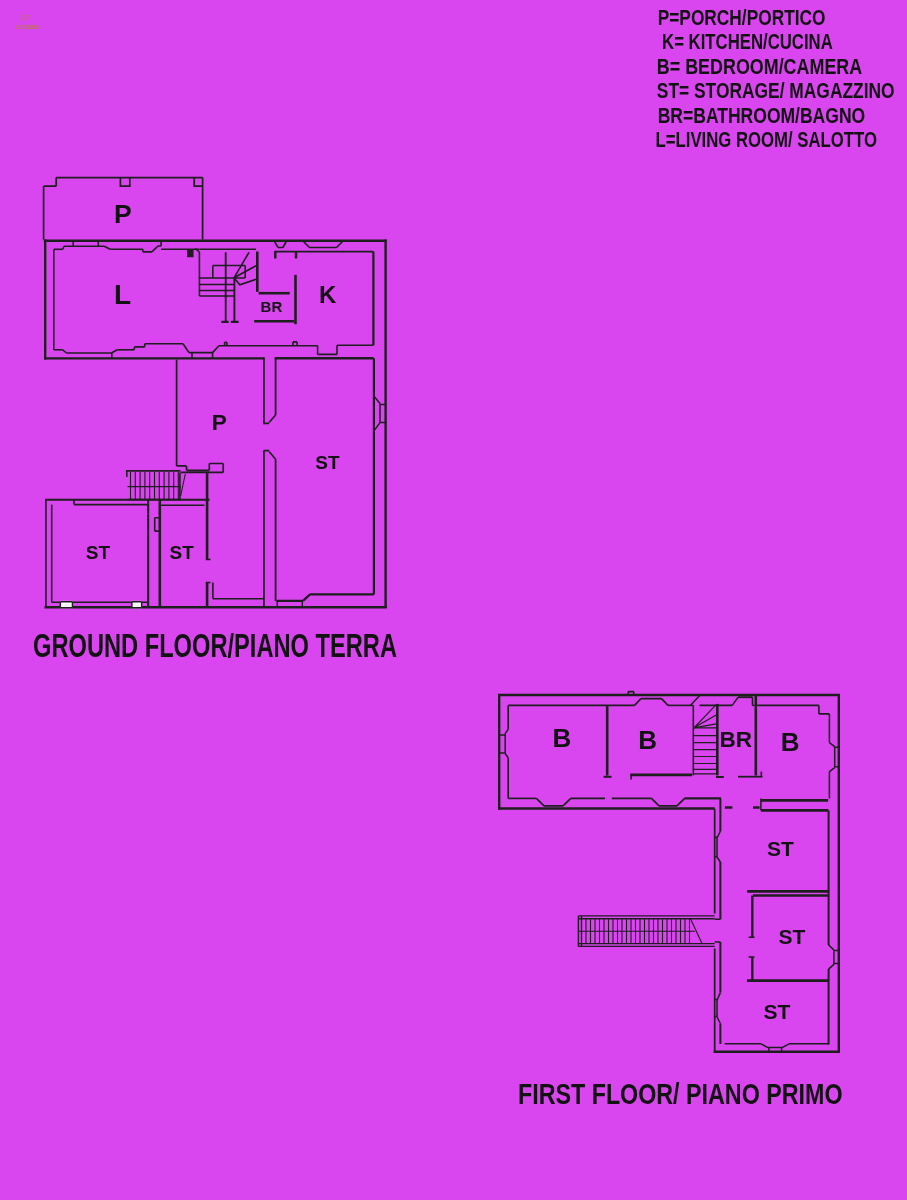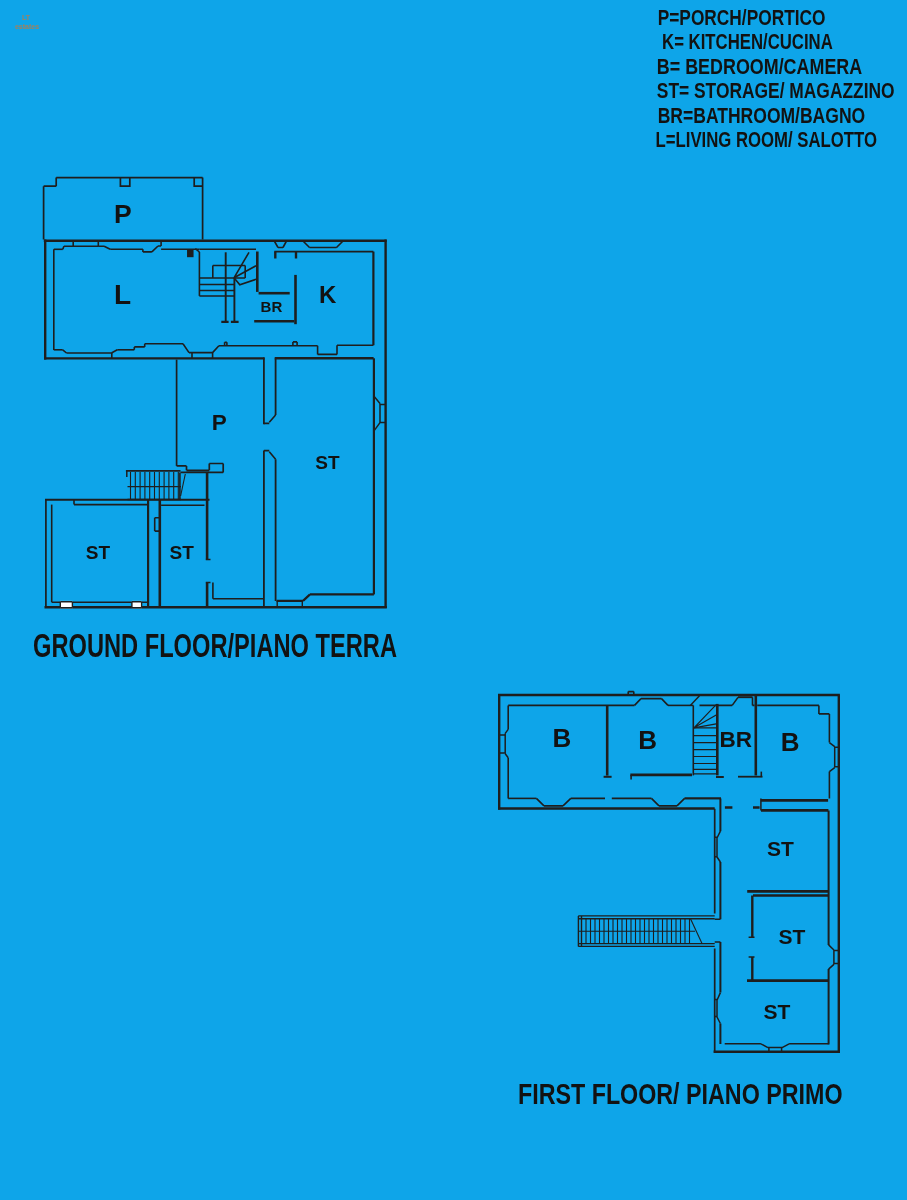--- a/index.html
+++ b/index.html
@@ -1,16 +1,16 @@
 <!DOCTYPE html>
 <html><head>
 <meta charset="utf-8">
 <style>
 html,body{margin:0;padding:0;background:#ffffff;}
-#page{position:relative;width:907px;height:1200px;background:#0ea5e9;overflow:hidden;
+#page{position:relative;width:907px;height:1200px;background:#d946ef;overflow:hidden;
   font-family:"Liberation Sans", sans-serif;}
 svg{position:absolute;left:0;top:0;}
 svg text{font-family:"Liberation Sans", sans-serif;font-weight:bold;fill:#121212;}
 </style>
 </head>
 <body>
 <div id="page">
 <svg width="907" height="1200" viewBox="0 0 907 1200">
 <g stroke="#1e1e1e" fill="none" stroke-linecap="butt" stroke-linejoin="miter">
 

